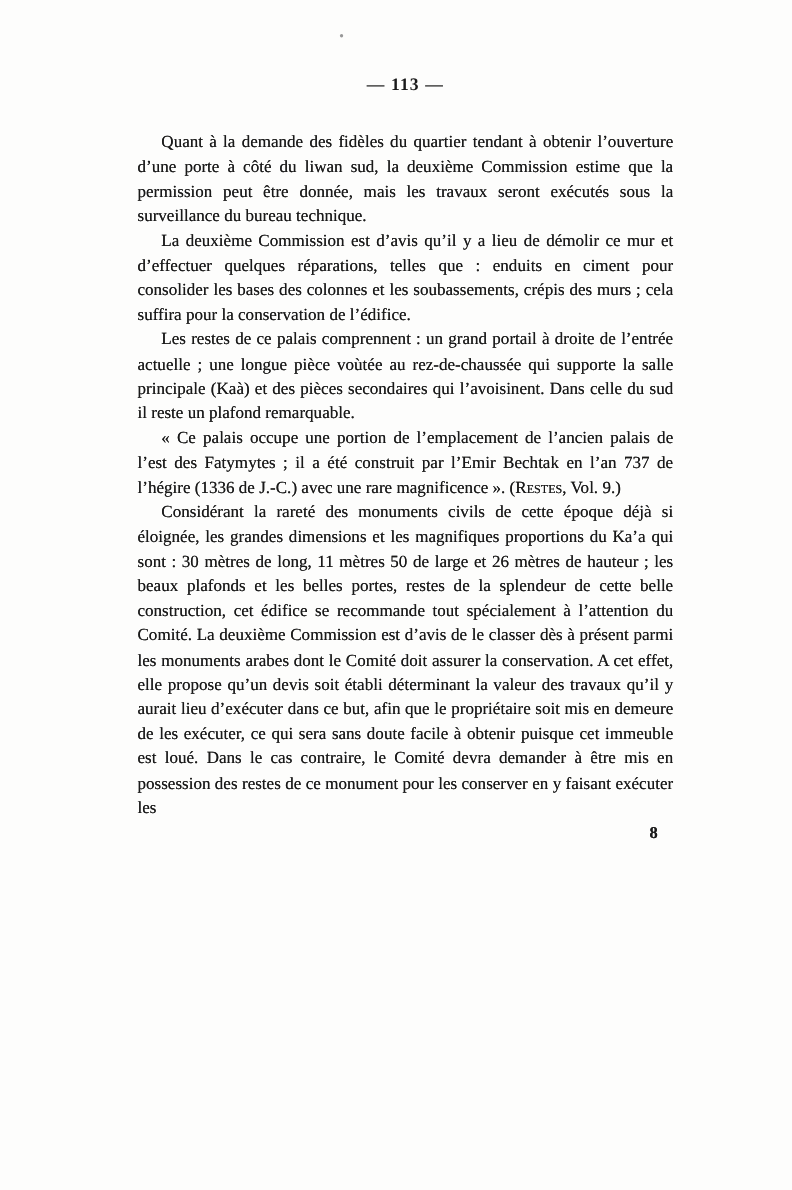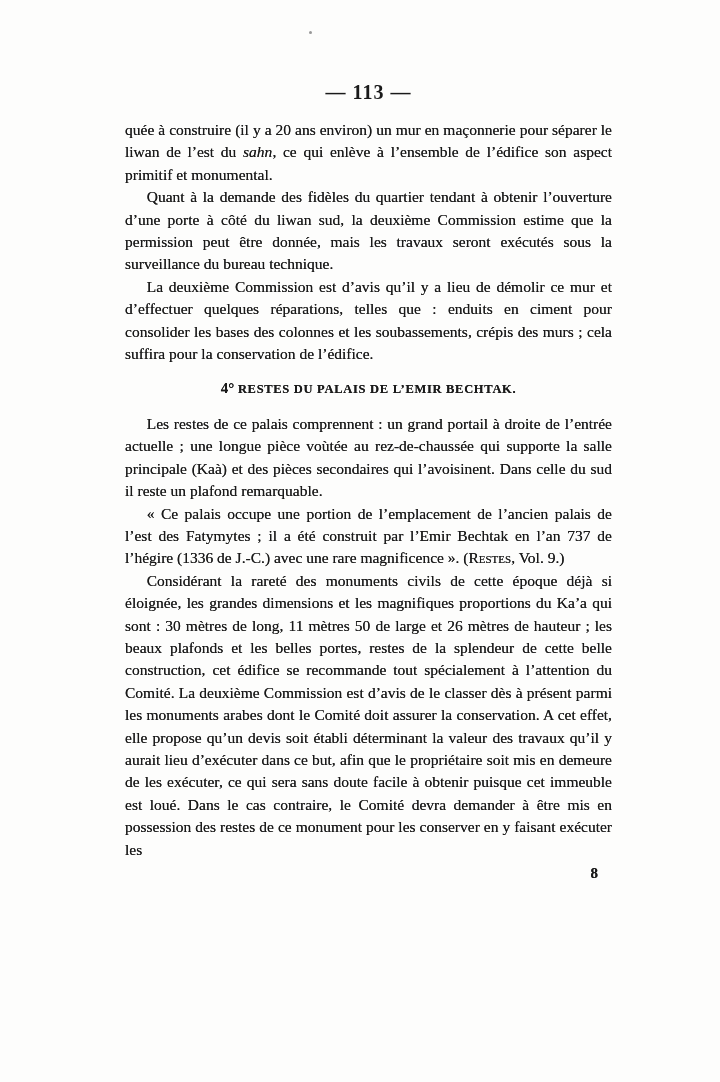--- a/index.html
+++ b/index.html
@@ -11,25 +11,25 @@
     position: relative;
     width: 720px;
     height: 1082px;
     background: #fdfdfc;
     color: #1a1a1a;
     font-family: "Liberation Serif", "DejaVu Serif", serif;
     overflow: hidden;
   }
   .running-head {
     position: absolute;
-    top: 81px;
+    top: 69px;
     left: 125px;
     width: 487px;
     text-align: center;
-    font-size: 20px;
+    font-size: 16px;
     font-weight: bold;
     letter-spacing: 1px;
   }
   .text-block {
     position: absolute;
     top: 119px;
     left: 125px;
     width: 487px;
     font-size: 15.5px;
     line-height: 22.4px;
@@ -78,22 +78,20 @@
 </head>
 <body>
 
 <div class="page">
   <div class="speck"></div>
 
   <div class="running-head">— 113 —</div>
 
   <div class="text-block">
 
-  <p class="para"><span>quée à construire (il y a 20 ans environ) un mur en maçonnerie pour séparer le liwan de l’est du </span><span class="it">sahn</span><span>, ce qui enlève à l’ensemble de l’édifice son aspect primitif et monumental.</span></p>
       <p class="para indent"><span>Quant à la demande des fidèles du quartier tendant à obtenir l’ouverture d’une porte à côté du liwan sud, la deuxième Commission estime que la permission peut être donnée, mais les travaux seront exécutés sous la surveillance du bureau technique.</span></p>
       <p class="para indent"><span>La deuxième Commission est d’avis qu’il y a lieu de démolir ce mur et d’effectuer quelques réparations, telles que : enduits en ciment pour consolider les bases des colonnes et les soubassements, crépis des murs ; cela suffira pour la conservation de l’édifice.</span></p>
-      <h4 class="heading"><span>4° </span><span class="sc">Restes du palais de l’Emir Bechtak.</span></h4>
       <p class="para indent"><span>Les restes de ce palais comprennent : un grand portail à droite de l’entrée actuelle ; une longue pièce voùtée au rez-de-chaussée qui supporte la salle principale (Kaà) et des pièces secondaires qui l’avoisinent. Dans celle du sud il reste un plafond remarquable.</span></p>
       <p class="para indent"><span>« Ce palais occupe une portion de l’emplacement de l’ancien palais de l’est des Fatymytes ; il a été construit par l’Emir Bechtak en l’an 737 de l’hégire (1336 de J.-C.) avec une rare magnificence ». (</span><span class="sc">Restes</span><span>, Vol. 9.)</span></p>
       <p class="para indent"><span>Considérant la rareté des monuments civils de cette époque déjà si éloignée, les grandes dimensions et les magnifiques proportions du Ka’a qui sont : 30 mètres de long, 11 mètres 50 de large et 26 mètres de hauteur ; les beaux plafonds et les belles portes, restes de la splendeur de cette belle construction, cet édifice se recommande tout spécialement à l’attention du Comité. La deuxième Commission est d’avis de le classer dès à présent parmi les monuments arabes dont le Comité doit assurer la conservation. A cet effet, elle propose qu’un devis soit établi déterminant la valeur des travaux qu’il y aurait lieu d’exécuter dans ce but, afin que le propriétaire soit mis en demeure de les exécuter, ce qui sera sans doute facile à obtenir puisque cet immeuble est loué. Dans le cas contraire, le Comité devra demander à être mis en possession des restes de ce monument pour les conserver en y faisant exécuter les</span></p>
       <div class="signature">8</div>
     </div>
 </div>
 
 </body></html>

